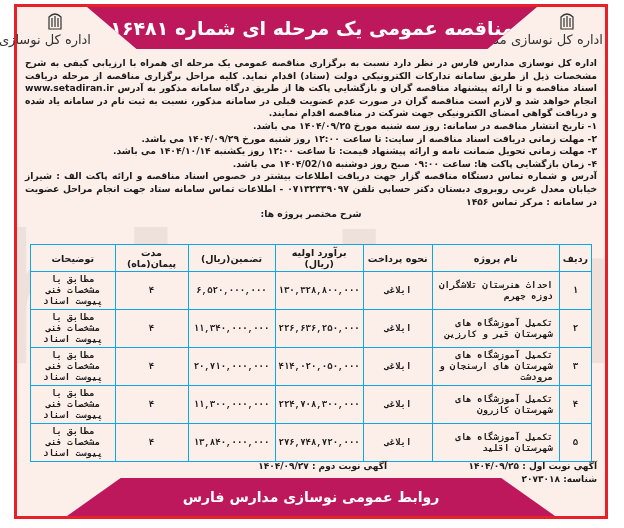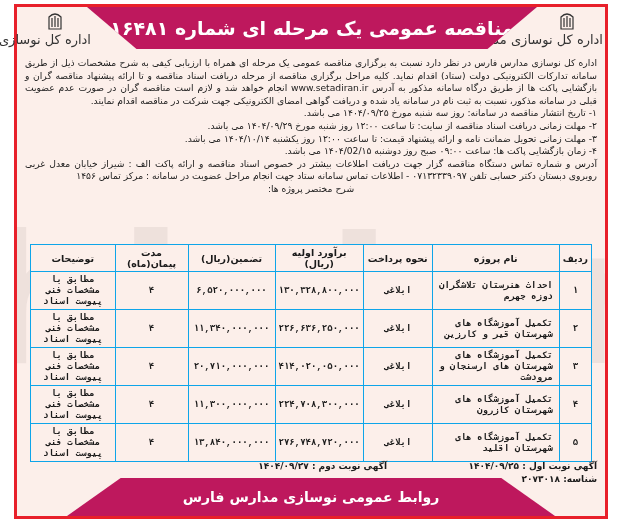--- a/index.html
+++ b/index.html
@@ -16,21 +16,21 @@
     .banner { position: absolute; left: 70px; top: 0; width: 450px; height: 42px; background: #be185d;
       clip-path: polygon(0 0, 100% 0, 89% 100%, 11% 100%); }
     .banner-title { position: absolute; left: 0; top: 0; width: 100%; height: 42px; line-height: 42px;
       text-align: center; color: #ffffff; font-weight: bold; font-size: 19px; direction: rtl; }
     .logo { position: absolute; top: 4px; width: 72px; text-align: center; }
     .logo.right { right: 2px; }
     .logo.left { left: 2px; }
     .logo svg { display: block; margin: 0 auto; }
     .logo-label { font-size: 13px; color: #333; direction: rtl; white-space: nowrap; margin-top: 1px; }
     .content { position: absolute; left: 8px; right: 8px; top: 50px; direction: rtl; text-align: justify;
-      font-size: 9.2px; line-height: 12.6px; color: #1a1a1a; font-weight: normal; }
+      font-size: 9.2px; line-height: 12.6px; color: #1a1a1a; font-weight: bold; }
     .content p { margin: 0; }
     .summary-title { text-align: center; margin-top: 1px; }
     table { position: absolute; left: 13px; top: 237px; width: 562px; border-collapse: collapse;
       direction: rtl; font-size: 9px; background: #fcefea; }
     th, td { border: 1px solid #0ea5e9; text-align: center; padding: 2px 3px; font-weight: bold; color: #1a1a1a; }
     th { height: 18px; font-size: 9.5px; }
     td { height: 33px; font-family: Liberation Mono, monospace; }
     td.name { text-align: right; padding-right: 6px; }
     .footer-meta { position: absolute; left: 8px; right: 8px; top: 454px; direction: rtl; font-size: 9px;
       font-weight: bold; color: #1a1a1a; }

